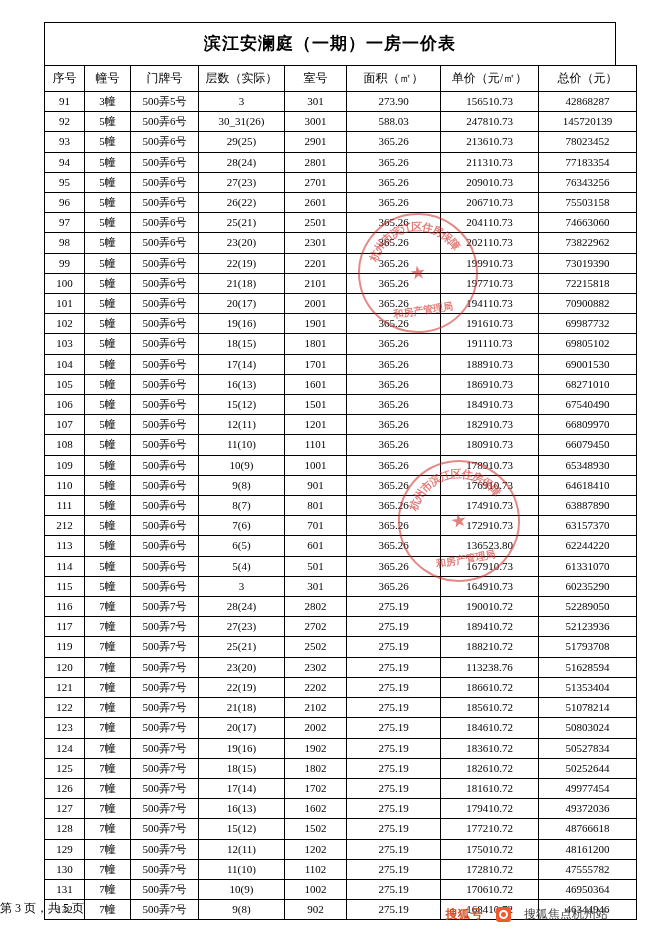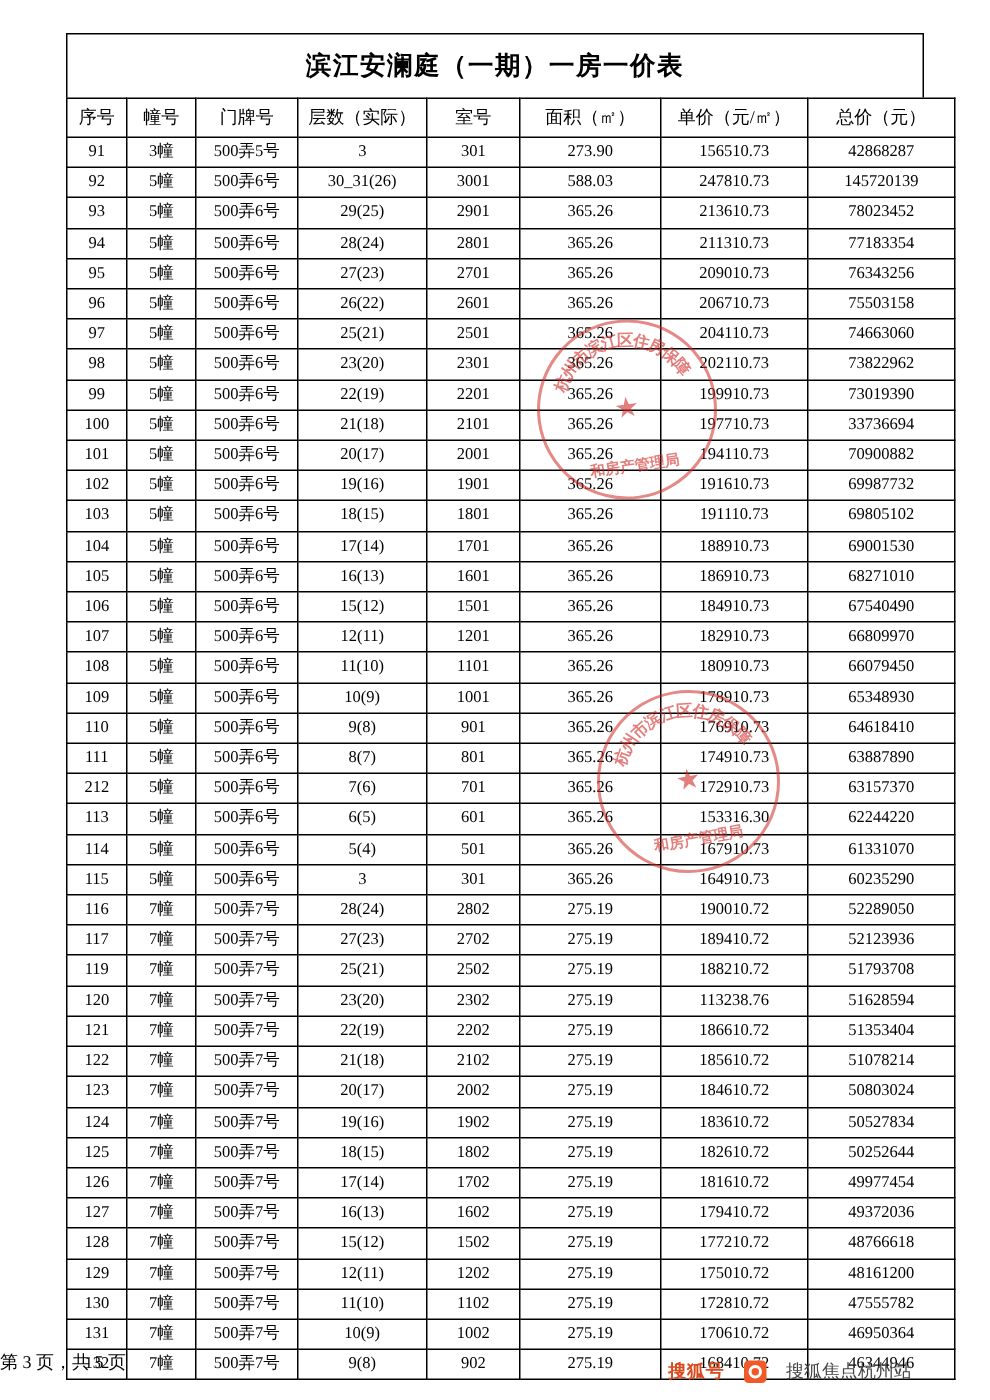--- a/index.html
+++ b/index.html
@@ -291,21 +291,21 @@
           <td>73019390</td>
         </tr>
         <tr>
           <td>100</td>
           <td>5幢</td>
           <td>500弄6号</td>
           <td>21(18)</td>
           <td>2101</td>
           <td>365.26</td>
           <td>197710.73</td>
-          <td>33736694</td>
+          <td>72215818</td>
         </tr>
         <tr>
           <td>101</td>
           <td>5幢</td>
           <td>500弄6号</td>
           <td>20(17)</td>
           <td>2001</td>
           <td>365.26</td>
           <td>194110.73</td>
           <td>70900882</td>
@@ -420,21 +420,21 @@
           <td>172910.73</td>
           <td>63157370</td>
         </tr>
         <tr>
           <td>113</td>
           <td>5幢</td>
           <td>500弄6号</td>
           <td>6(5)</td>
           <td>601</td>
           <td>365.26</td>
-          <td>153316.30</td>
+          <td>136523.80</td>
           <td>62244220</td>
         </tr>
         <tr>
           <td>114</td>
           <td>5幢</td>
           <td>500弄6号</td>
           <td>5(4)</td>
           <td>501</td>
           <td>365.26</td>
           <td>167910.73</td>

